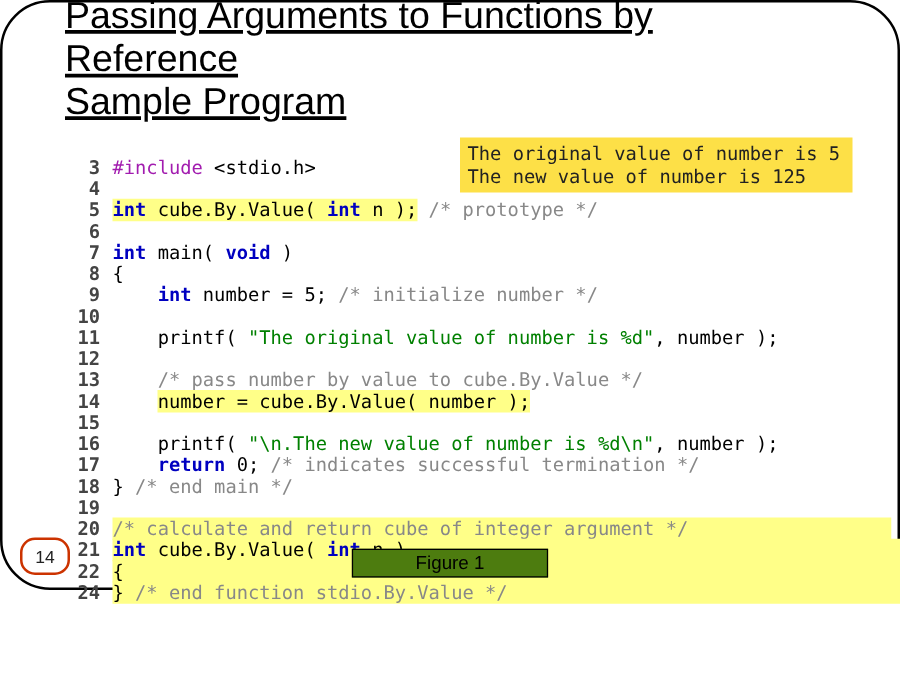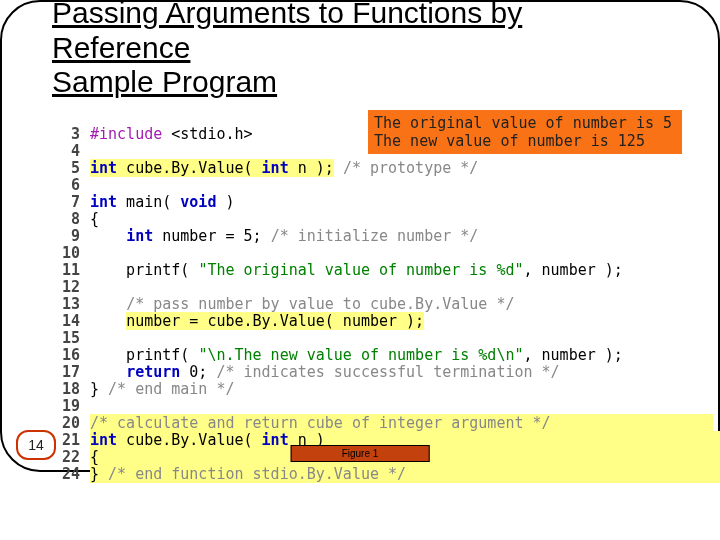--- a/index.html
+++ b/index.html
@@ -27,21 +27,21 @@
     font-size: 30px;
     line-height: 1.15;
     text-decoration: underline;
     font-weight: normal;
     color: #000;
   }
   .output-box {
     position: absolute;
     top: 108px;
     right: 36px;
-    background: #f97316;
+    background: #fde047;
     font-family: "Consolas", monospace;
     font-size: 15px;
     padding: 4px 10px 4px 6px;
     white-space: pre;
     color: #222;
   }
   .code-area {
     position: absolute;
     top: 124px;
     left: 40px;
@@ -84,22 +84,22 @@
     color: #222;
     background: #fff;
   }
   .figure-label {
     position: absolute;
     left: 50%;
     bottom: 8px;
     transform: translateX(-50%);
     border: 1px solid #000;
     padding: 2px 50px;
-    font-size: 10px;
-    background: #c2410c;
+    font-size: 15px;
+    background: #4d7c0f;
   }
 </style>
 </head>
 <body>
 
 <div class="slide">
 
   <div class="title">Passing Arguments to Functions by<br>Reference<br>Sample Program</div>
 
   <div class="output-box">The original value of number is 5

